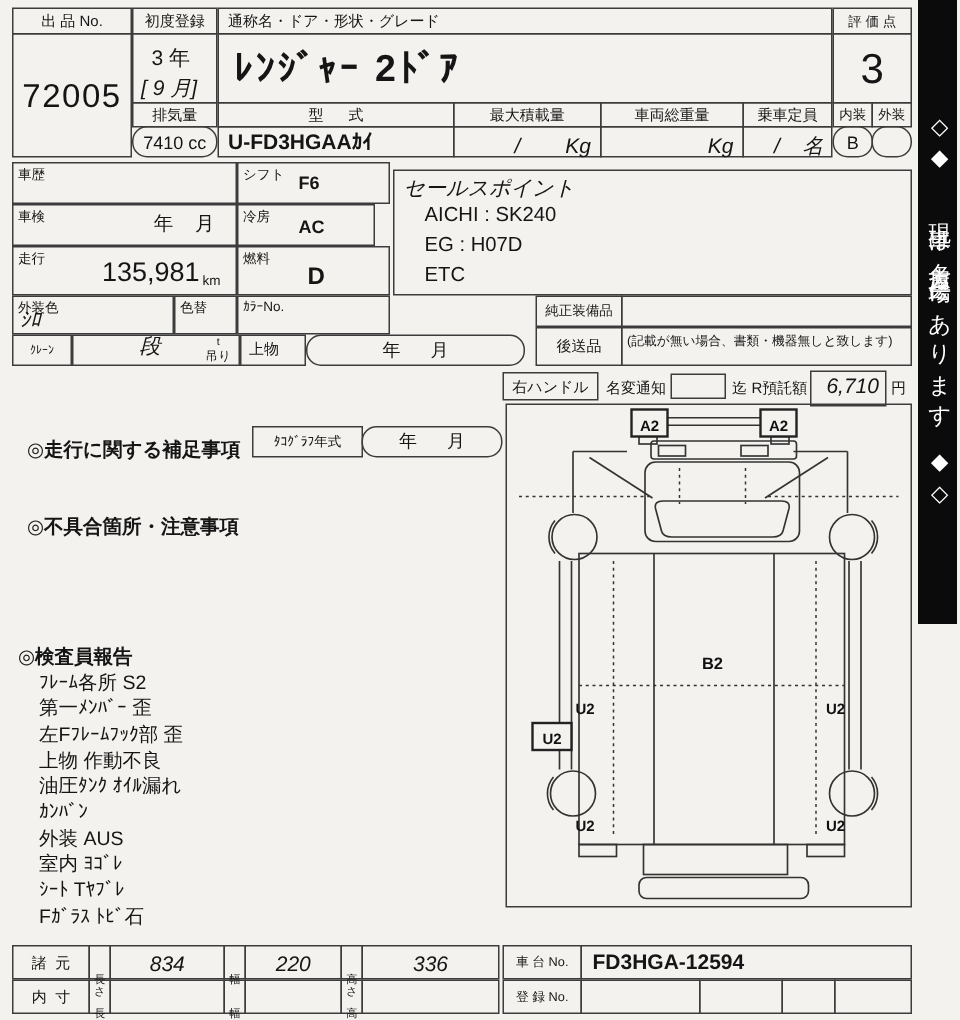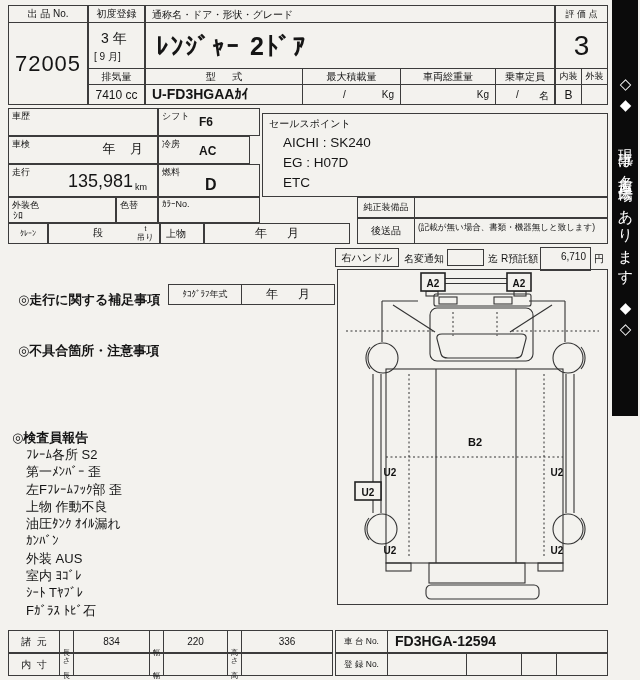--- a/index.html
+++ b/index.html
@@ -3,22 +3,22 @@
 <meta charset="utf-8">
 <style>
   html,body{margin:0;padding:0;background:#e9e8e4;}
   .sheet{position:relative;width:640px;height:680px;background:#f3f2ee;overflow:hidden;
          font-family:"Liberation Sans","DejaVu Sans",sans-serif;color:#151515;}
   .b{position:absolute;border:1px solid #3c3c3c;box-sizing:border-box;}
   .t{position:absolute;white-space:nowrap;}
   .c{display:flex;align-items:center;justify-content:center;}
   .pre{white-space:pre;}
   .lab{position:absolute;top:1px;left:3px;font-size:9px;}
-  .f8{font-size:8px;}.f9{font-size:9px;}.f10{font-size:10px;}.f11{font-size:10px;}
-  .f12{font-size:12px;}.f13{font-size:13px;}.f14{font-size:14px;}.f15{font-size:12px;}
+  .f8{font-size:8px;}.f9{font-size:9px;}.f10{font-size:10px;}.f11{font-size:14px;font-style:italic;}
+  .f12{font-size:12px;border-radius:10px;}.f13{font-size:13px;}.f14{font-size:14px;}.f15{font-size:12px;}
   .big-title{font-size:25px;font-weight:bold;letter-spacing:2px;}
   .lot{font-size:22px;letter-spacing:1px;}
   .score{font-size:28px;}
   .bold6{font-weight:600;}
   .vlab{font-size:7.5px;line-height:8px;text-align:center;word-break:break-all;
         padding-top:18px;box-sizing:border-box;}
   .banner{position:absolute;left:612px;top:0;width:26px;height:416px;background:#0b0b0b;
           color:#ffffff;writing-mode:vertical-rl;text-orientation:upright;
           font-size:15px;letter-spacing:3px;display:flex;align-items:center;justify-content:center;}
   .notes-list div{line-height:17.3px;font-size:13px;white-space:nowrap;}

